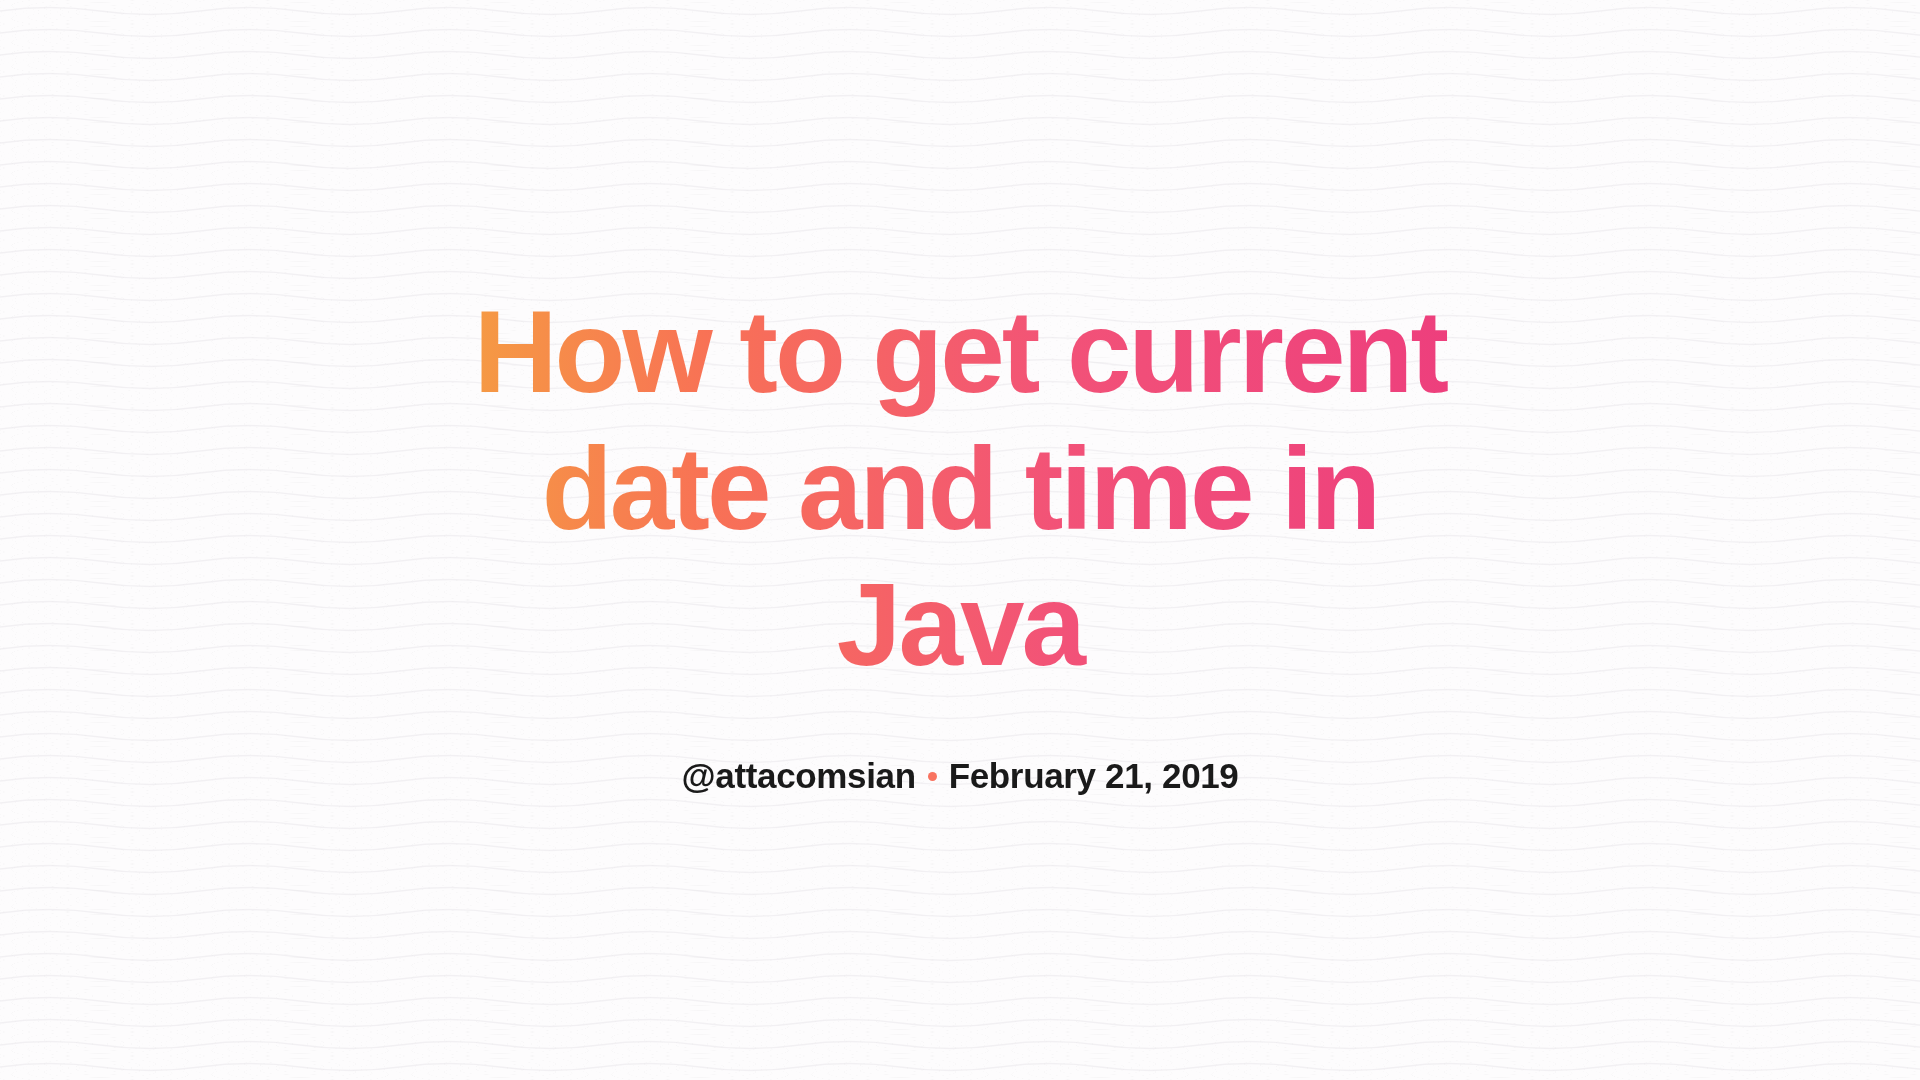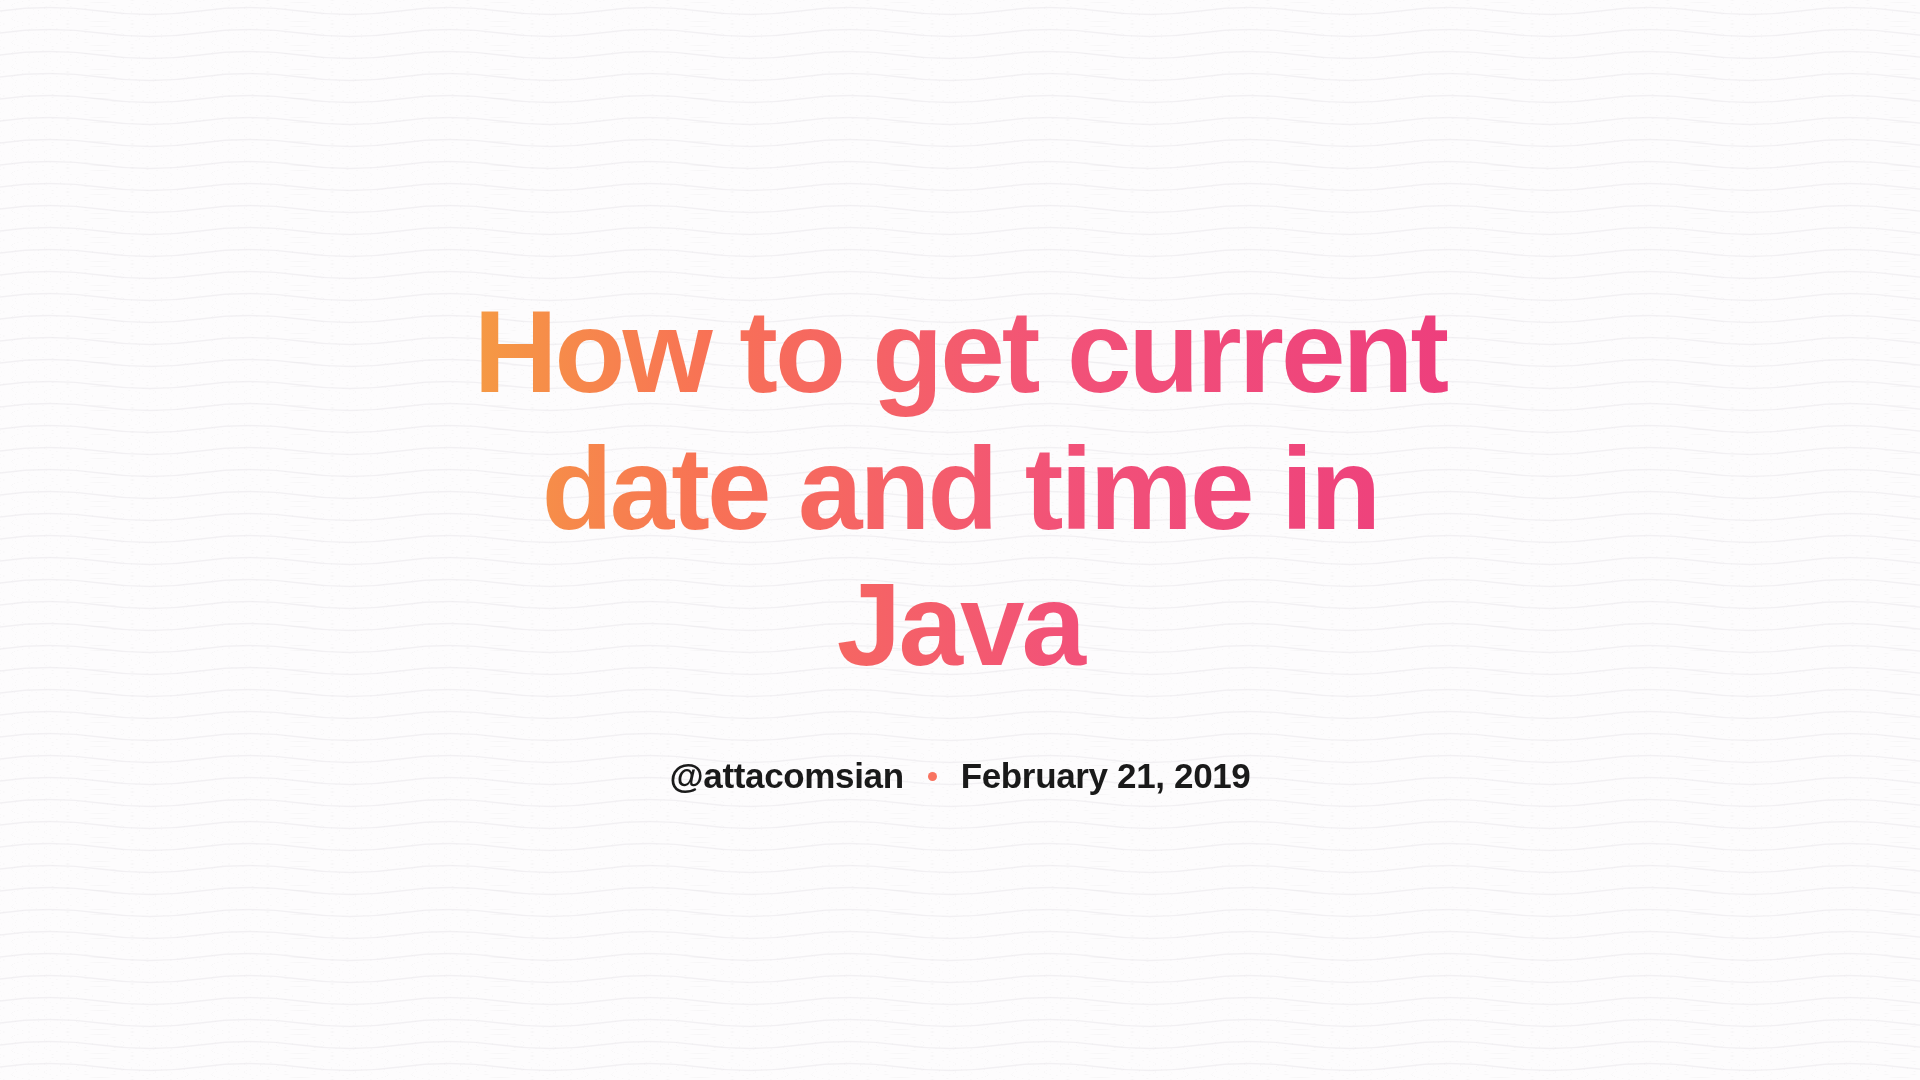--- a/index.html
+++ b/index.html
@@ -55,21 +55,21 @@
       background-clip: text;
       -webkit-text-fill-color: transparent;
       color: transparent;
       margin-bottom: 62px;
     }
 
     .meta {
       display: flex;
       align-items: center;
       justify-content: center;
-      gap: 24px;
+      gap: 12px;
       font-size: 35px;
       font-weight: 700;
       color: #1a1a1a;
       letter-spacing: -0.01em;
     }
 
     .bullet {
       width: 9px;
       height: 9px;
       background-color: #f97360;

